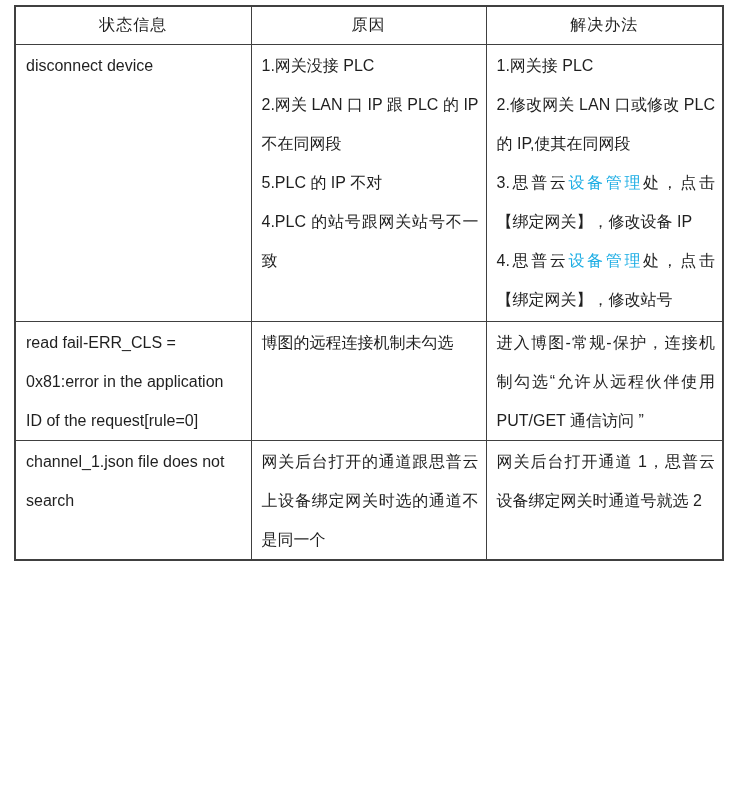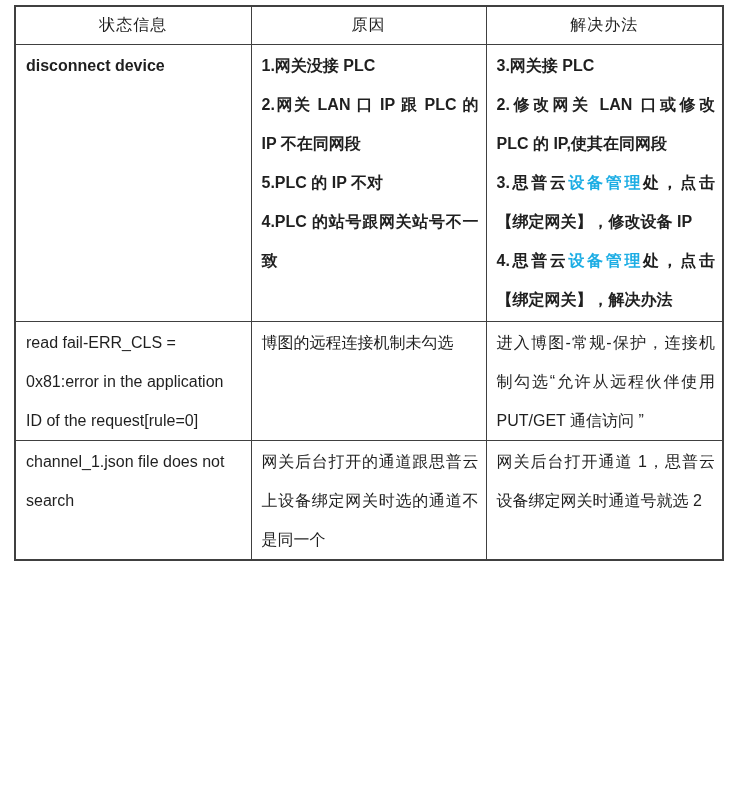--- a/index.html
+++ b/index.html
@@ -35,21 +35,21 @@
   }
   td.cell {
     padding: 1px 7px 0 10px;
     line-height: 39px;
   }
   td.cell-status { text-align: left; }
   td.cell-reason, td.cell-solution { text-align: justify; }
   .para { margin: 0; }
   .accent { color: var(--accent); }
   
-  tbody tr:nth-child(1) td { height: 277px; font-weight: bold; }
+  tbody tr:nth-child(1) td { height: 277px; }
   tbody tr:nth-child(2) td { height: 117px; }
   tbody tr:nth-child(3) td { height: 120px; }
   tbody tr:nth-child(4) td { height: 115px; padding-left: 12px; }
   tbody tr:nth-child(5) td { height: 118px; }
 </style>
 </head>
 <body>
 
 <div class="page">
   <table class="troubleshoot">
@@ -70,24 +70,24 @@
           <td class="cell cell-status">
             <div class="para"><span>disconnect device</span></div>
           </td>
           <td class="cell cell-reason">
             <div class="para"><span>1.网关没接 PLC</span></div>
             <div class="para"><span>2.网关 LAN 口 IP 跟 PLC 的 IP 不在同网段</span></div>
             <div class="para"><span>5.PLC 的 IP 不对</span></div>
             <div class="para"><span>4.PLC 的站号跟网关站号不一致</span></div>
           </td>
           <td class="cell cell-solution">
-            <div class="para"><span>3.网关接 PLC</span></div>
+            <div class="para"><span>1.网关接 PLC</span></div>
             <div class="para"><span>2.修改网关 LAN 口或修改 PLC 的 IP,使其在同网段</span></div>
             <div class="para"><span>3.思普云</span><span class="accent">设备管理</span><span>处，点击【绑定网关】，修改设备 IP</span></div>
-            <div class="para"><span>4.思普云</span><span class="accent">设备管理</span><span>处，点击【绑定网关】，解决办法</span></div>
+            <div class="para"><span>4.思普云</span><span class="accent">设备管理</span><span>处，点击【绑定网关】，修改站号</span></div>
           </td>
         </tr>
         <tr>
           <td class="cell cell-status">
             <div class="para"><span>read fail-ERR_CLS = 0x81:error in the application ID of the request[rule=0]</span></div>
           </td>
           <td class="cell cell-reason">
             <div class="para"><span>博图的远程连接机制未勾选</span></div>
           </td>
           <td class="cell cell-solution">

